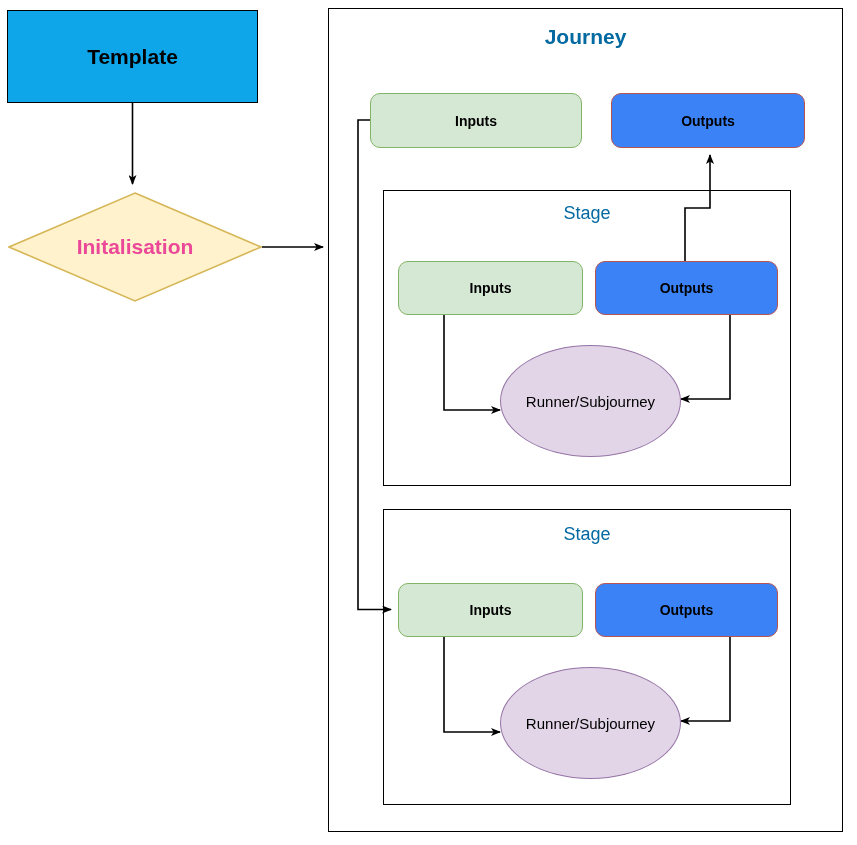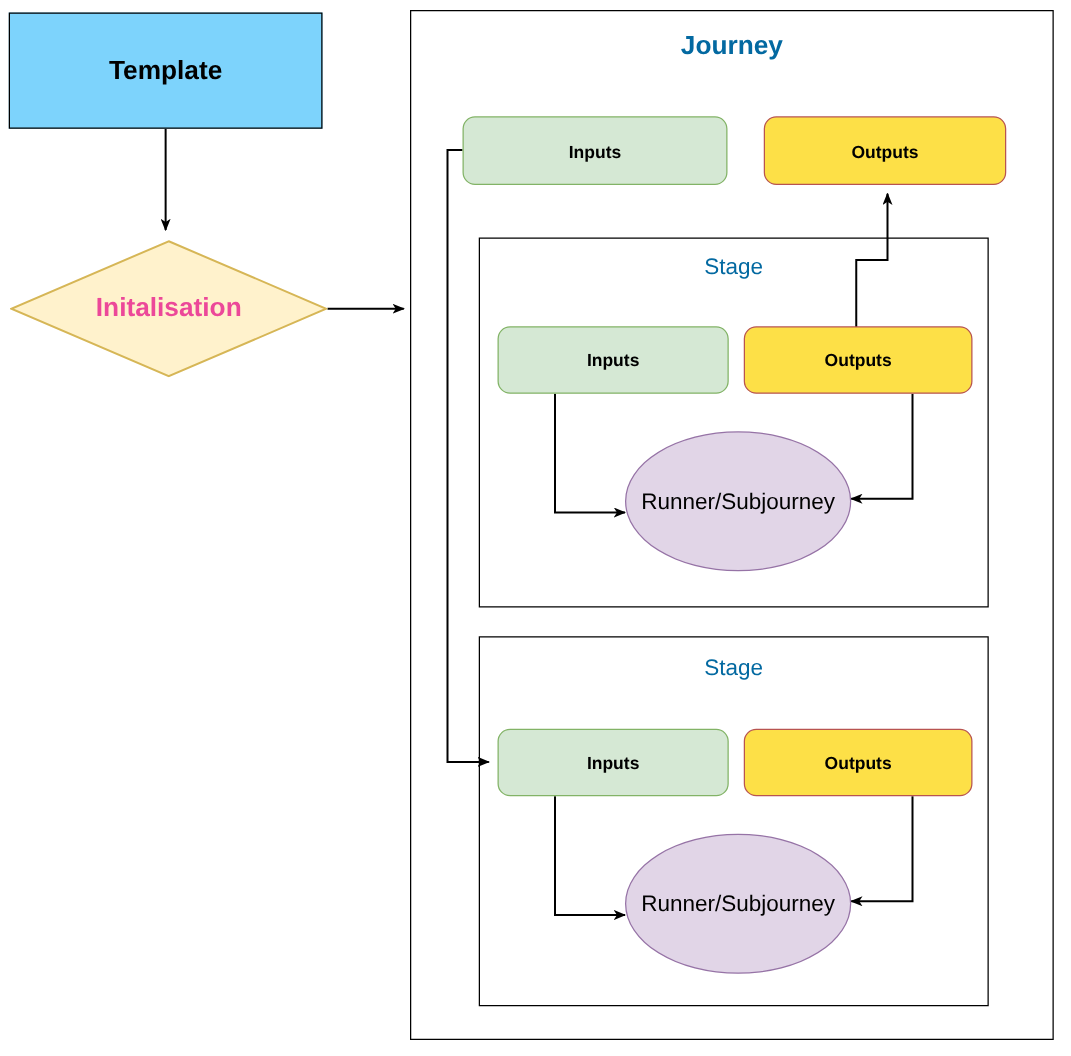--- a/index.html
+++ b/index.html
@@ -28,21 +28,21 @@
     box-sizing: border-box;
     display: flex;
     align-items: center;
     justify-content: center;
     text-align: center;
     color: #000000;
   }
 
   
   .rect-plain {
-    background: #7dd3fc;
+    background: #0ea5e9;
     border: 1px solid #000000;
     font-size: 21px;
     font-weight: bold;
   }
 
   
   .container-box {
     position: absolute;
     box-sizing: border-box;
     background: transparent;
@@ -67,30 +67,30 @@
   .pill {
     border-radius: 10px;
     font-size: 14px;
     font-weight: bold;
   }
   .pill-green {
     background: #d5e8d4;
     border: 1px solid #82b366;
   }
   .pill-red {
-    background: #fde047;
+    background: #3b82f6;
     border: 1px solid #b85450;
   }
 
   
   .ellipse {
     border-radius: 50%;
     background: #e1d5e7;
     border: 1px solid #9673a6;
-    font-size: 18px;
+    font-size: 15px;
     font-weight: normal;
   }
 
   
   .diamond-wrap {
     position: absolute;
   }
   .diamond-wrap svg {
     position: absolute;
     left: 0;

